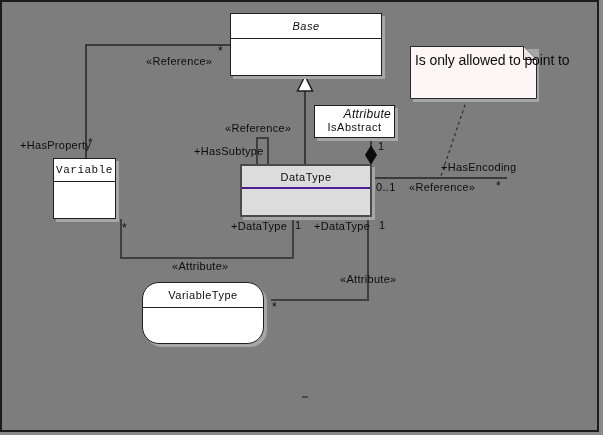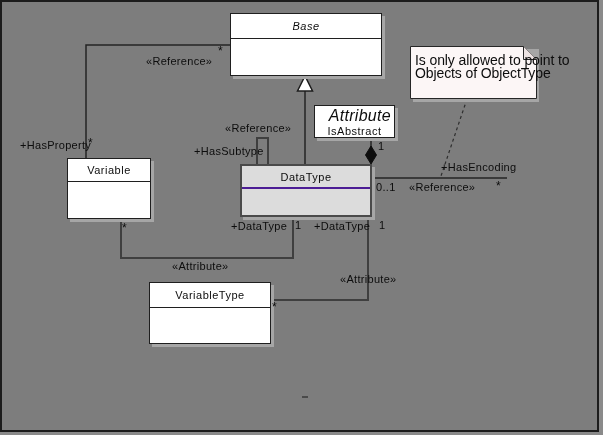--- a/index.html
+++ b/index.html
@@ -31,21 +31,21 @@
   }
   .uml-class .body { width:100%; }
   .italic { font-style:italic; }
   .uml-class.gray { background:#dcdcdc; border:2px solid #4a4a4a; }
   .uml-class.gray .title { border-bottom:2px solid #4c1d95; background:#dcdcdc; }
   .annotation-box {
     position:absolute; box-sizing:border-box; background:#ffffff;
     border:1px solid #1f1f1f; box-shadow:3px 3px 0 #a6a6a6; z-index:3;
   }
   .annotation-box .stereo {
-    font-style:italic; font-size:16px; text-align:right;
+    font-style:italic; font-size:12px; text-align:right;
     padding:1px 3px 0 0; color:#0d0d0d; letter-spacing:0.3px;
   }
   .annotation-box .name {
     font-size:11px; text-align:center; color:#0d0d0d; letter-spacing:0.5px;
   }
   .note-svg { position:absolute; z-index:3; }
   .note-text {
     position:absolute; z-index:4; font-size:14px; letter-spacing:-0.1px;
     line-height:13px; color:#0d0d0d; white-space:nowrap;
   }
@@ -82,49 +82,48 @@
     <line x1="467" y1="99" x2="441" y2="176" stroke="#2e2e2e" stroke-width="1.2" stroke-dasharray="3,3"></line>
 
     <line x1="302" y1="397" x2="308" y2="397" stroke="#3a3a3a" stroke-width="1.5"></line>
   </svg>
 
   <div class="uml-class" style="left:230px; top:13px; width:152px; height:63px;">
     <div class="title italic" style="height:25px;">Base</div>
     <div class="body"></div>
   </div>
 
-  <div class="uml-class" style="left:67px; top:158px; width:84px; height:61px;">
+  <div class="uml-class" style="left:53px; top:158px; width:63px; height:61px;font-family:Liberation Mono, monospace;">
     <div class="title" style="height:23px;">Variable</div>
     <div class="body"></div>
   </div>
 
   <div class="uml-class gray" style="left:240px; top:164px; width:132px; height:53px;">
     <div class="title" style="height:23px;">DataType</div>
     <div class="body"></div>
   </div>
 
 
-  <div class="uml-class" style="left:149px; top:282px; width:122px; height:62px;">
+  <div class="uml-class" style="left:142px; top:282px; width:122px; height:62px;border-radius:17px;">
     <div class="title" style="height:25px;">VariableType</div>
     <div class="body"></div>
   </div>
 
   <div class="annotation-box" style="left:314px; top:105px; width:81px; height:33px;">
     <div class="stereo">Attribute</div>
     <div class="name">IsAbstract</div>
   </div>
 
   <svg class="note-svg" style="left:410px; top:46px;" width="132" height="58">
     <rect x="3" y="3" width="126" height="53" fill="#a6a6a6"></rect>
     <path d="M0.5,0.5 H113.5 L126.5,13.5 V52.5 H0.5 Z" fill="#fcf6f6" stroke="#262626" stroke-width="1"></path>
     <path d="M113.5,0.5 V13.5 H126.5" fill="#ece2e2" stroke="#262626" stroke-width="1"></path>
   </svg>
   <div class="note-text" style="left:415px; top:54px;">
     <div>Is only allowed to point to</div>
-    <div>Objects of ObjectType</div>
   </div>
 
   <span class="lbl" style="left:146px; top:55px;">«Reference»</span>
   <span class="lbl mult" style="left:218px; top:44px;">*</span>
   <span class="lbl" style="left:20px; top:139px;">+HasProperty</span>
   <span class="lbl mult" style="left:88px; top:136px;">*</span>
 
   <span class="lbl" style="left:225px; top:122px;">«Reference»</span>
   <span class="lbl" style="left:194px; top:145px;">+HasSubtype</span>
 

